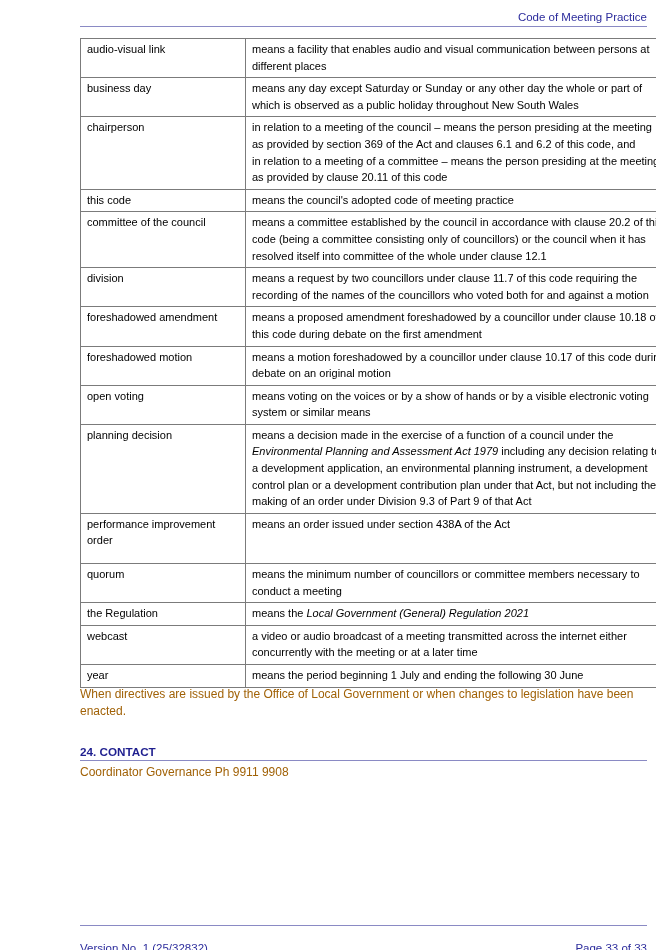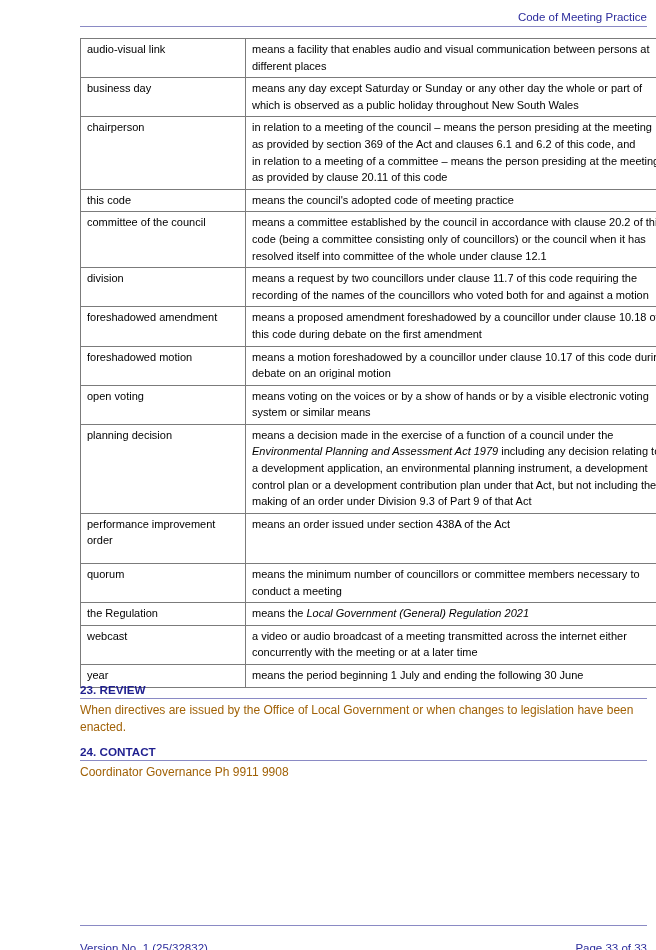--- a/index.html
+++ b/index.html
@@ -170,21 +170,20 @@
           <td class="meaning">a video or audio broadcast of a meeting transmitted across the internet either concurrently with the meeting or at a later time</td>
         </tr>
         <tr>
           <td class="term">year</td>
           <td class="meaning">means the period beginning 1 July and ending the following 30 June</td>
         </tr>
       </tbody>
   </table>
 
   <div class="section" id="section-review">
-    <div class="section-heading">23. REVIEW</div>
     <div class="section-body">When directives are issued by the Office of Local Government or when changes to legislation have been enacted.</div>
   </div>
 
   <div class="section" id="section-contact">
     <div class="section-heading">24. CONTACT</div>
     <div class="section-body">Coordinator Governance Ph 9911 9908</div>
   </div>
 
   <div class="doc-footer">
     <span>Version No. 1 (25/32832)</span>

